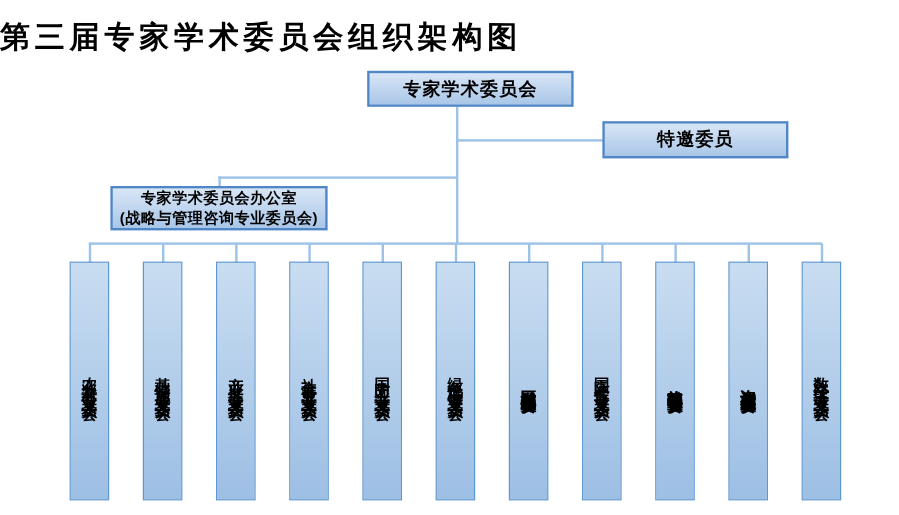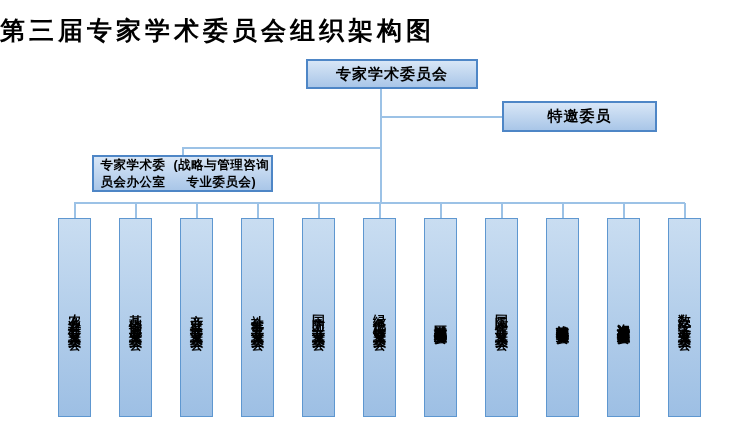--- a/index.html
+++ b/index.html
@@ -21,21 +21,21 @@
     border:2px solid #4e86c6;
     background:linear-gradient(#d8e6f6,#a9c6e8);
     display:flex; align-items:center; justify-content:center;
     font-weight:bold; color:#000000;
     box-sizing:border-box;
   }
   .root    { left:306px; top:59px;  width:172px; height:30px; font-size:15px; letter-spacing:1px; }
   .invited { left:502px; top:101px; width:155px; height:31px; font-size:15px; letter-spacing:1px; }
   .office  {
     left:92px; top:155px; width:181px; height:37px;
-    flex-direction:row; font-size:12.5px; line-height:1.3;
+    flex-direction:column; font-size:12.5px; line-height:1.3;
     text-align:center; letter-spacing:0.5px;
   }
   .line { position:absolute; background:#9cc2e6; }
   .vbox {
     position:absolute; top:218px; width:33px; height:199px;
     border:1.5px solid #5e97d0;
     background:linear-gradient(#c9ddf1,#9dbfe4);
     display:flex; align-items:center; justify-content:center;
     box-sizing:border-box;
   }

